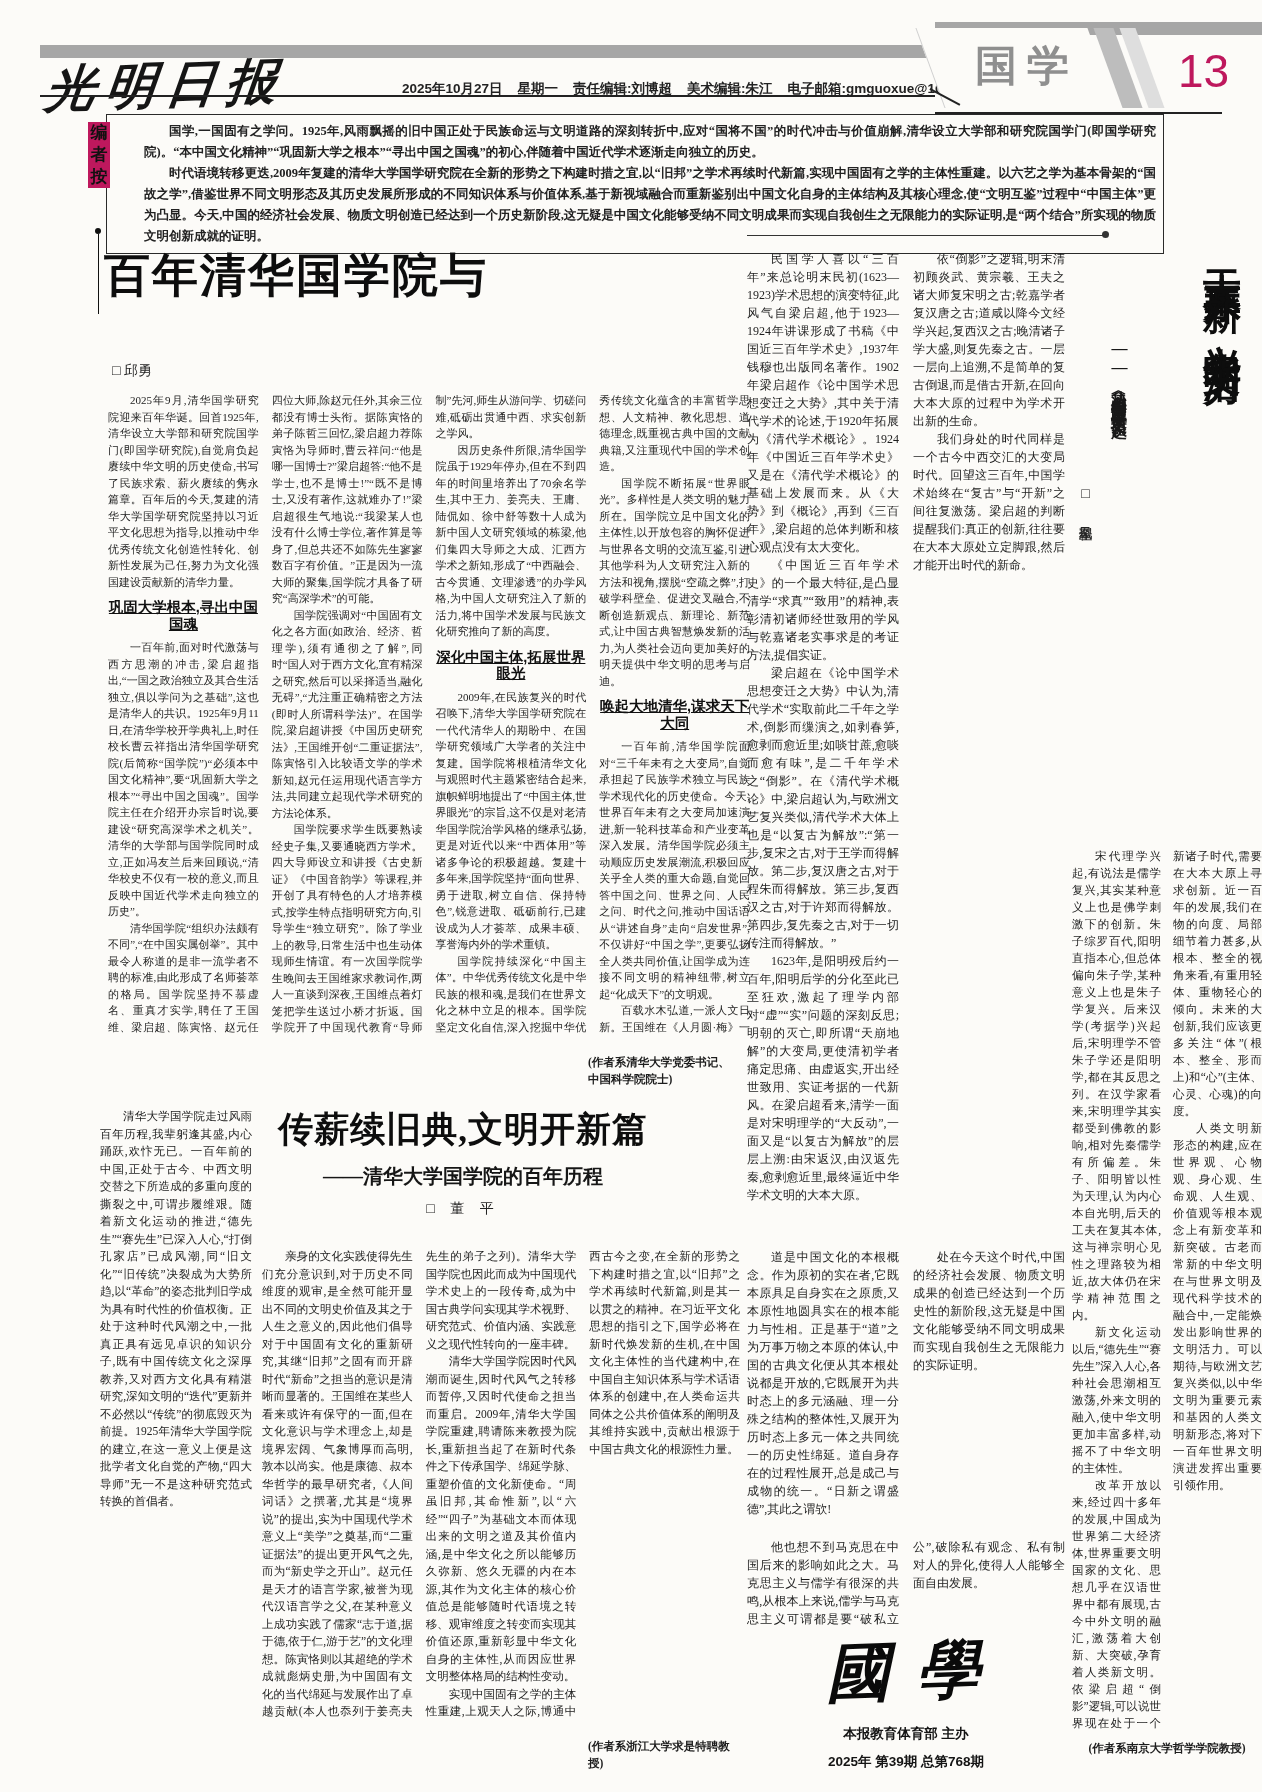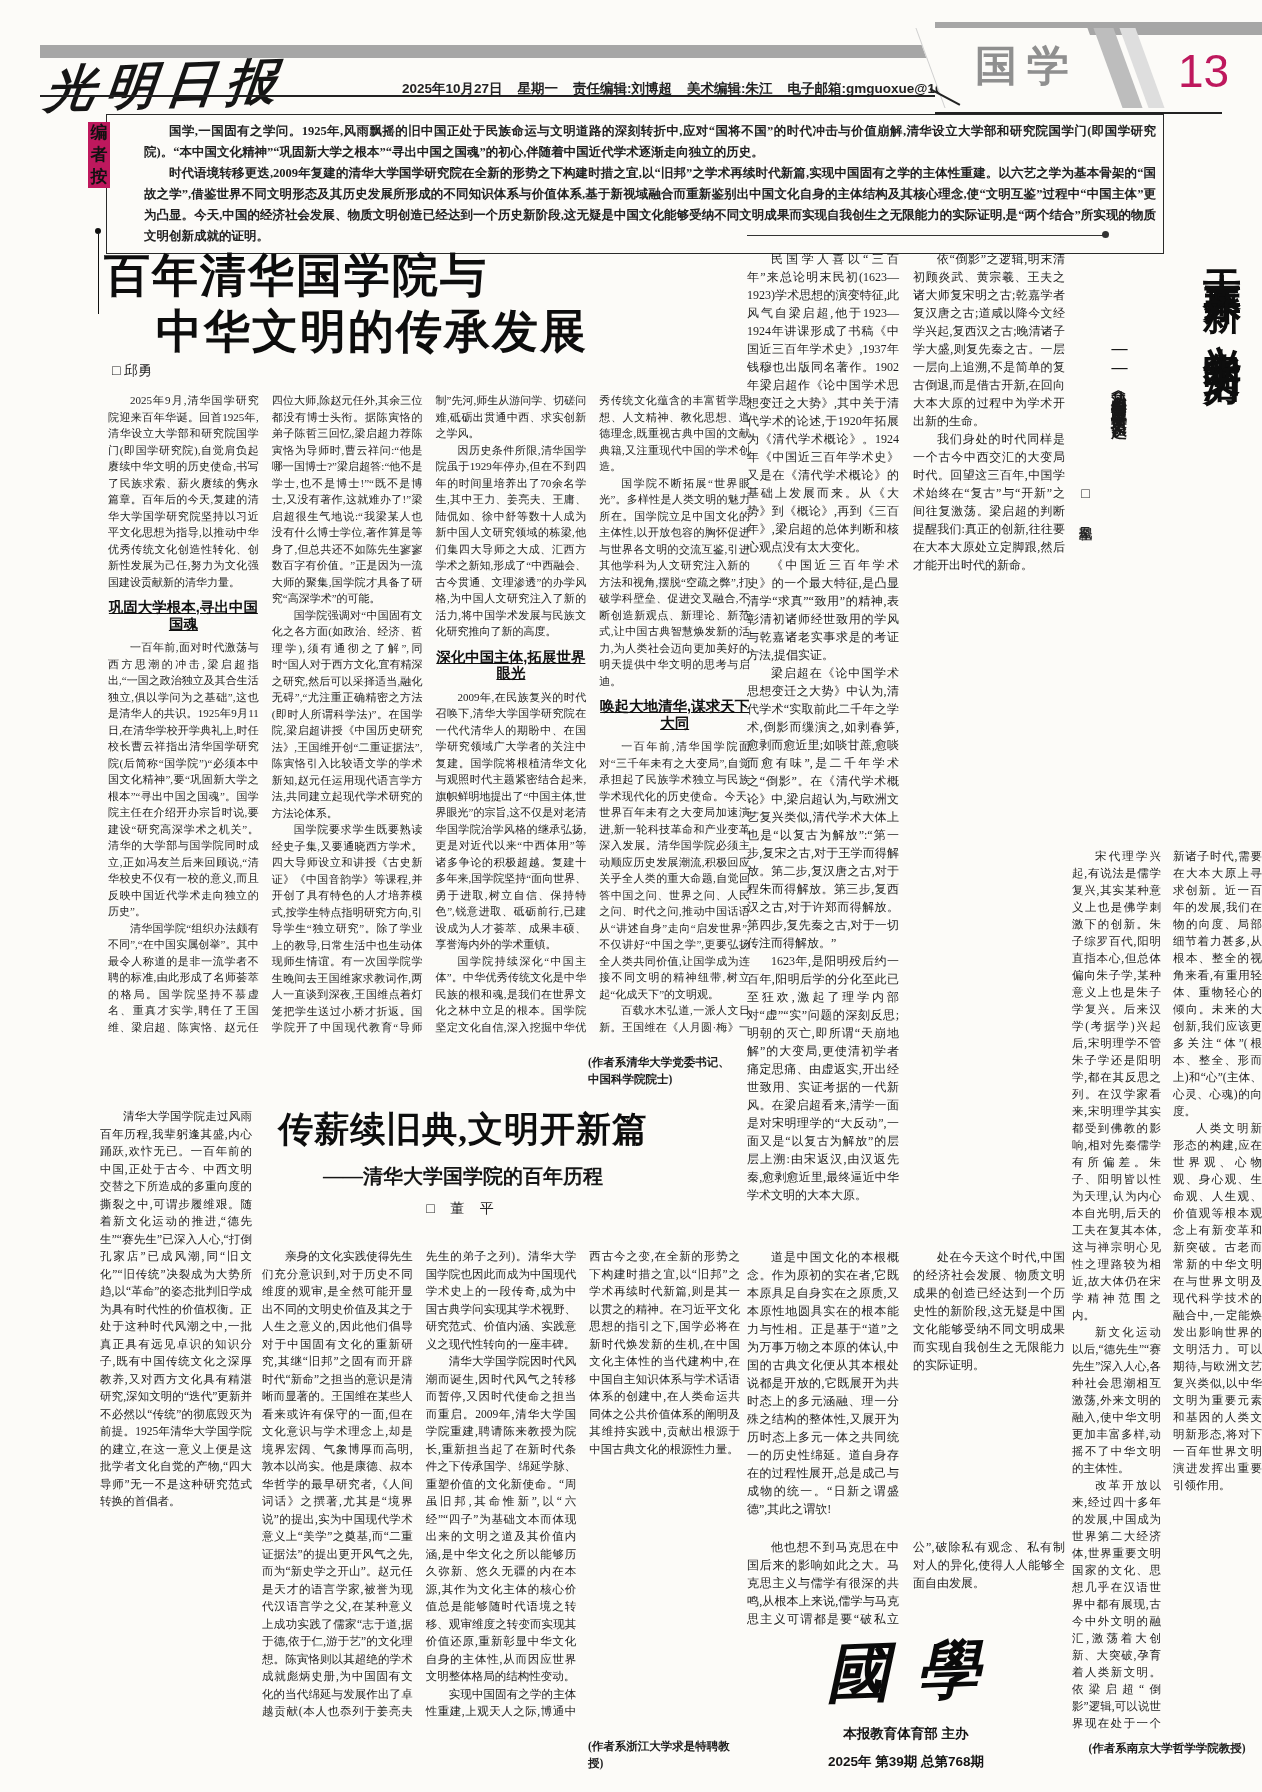--- a/index.html
+++ b/index.html
@@ -127,21 +127,20 @@
   <div class="note-dot"></div>
   <div class="note-line"></div>
   <div class="note-text colflow">
     <p>国学,一国固有之学问。1925年,风雨飘摇的旧中国正处于民族命运与文明道路的深刻转折中,应对“国将不国”的时代冲击与价值崩解,清华设立大学部和研究院国学门(即国学研究院)。“本中国文化精神”“巩固新大学之根本”“寻出中国之国魂”的初心,伴随着中国近代学术逐渐走向独立的历史。</p>
     <p>时代语境转移更迭,2009年复建的清华大学国学研究院在全新的形势之下构建时措之宜,以“旧邦”之学术再续时代新篇,实现中国固有之学的主体性重建。以六艺之学为基本骨架的“国故之学”,借鉴世界不同文明形态及其历史发展所形成的不同知识体系与价值体系,基于新视域融合而重新鉴别出中国文化自身的主体结构及其核心理念,使“文明互鉴”过程中“中国主体”更为凸显。今天,中国的经济社会发展、物质文明创造已经达到一个历史新阶段,这无疑是中国文化能够受纳不同文明成果而实现自我创生之无限能力的实际证明,是“两个结合”所实现的物质文明创新成就的证明。</p>
     <p>清华国学百年之际,本版聚焦中国古典学术在现代语境下的“创造性转化”与“创新性发展”,观照中西古今之变和中华民族的旧邦新命。</p>
   </div>
 
   <div class="a-title">
     <span>百年清华国学院与</span>
-    <span class="l2">中华文明的传承发展</span>
   </div>
   <div class="a-author">□ 邱勇</div>
   <div class="a-body colflow">
       <p>2025年9月,清华国学研究院迎来百年华诞。回首1925年,清华设立大学部和研究院国学门(即国学研究院),自觉肩负起赓续中华文明的历史使命,书写了民族求索、薪火赓续的隽永篇章。百年后的今天,复建的清华大学国学研究院坚持以习近平文化思想为指导,以推动中华优秀传统文化创造性转化、创新性发展为己任,努力为文化强国建设贡献新的清华力量。</p>
       <h3>巩固大学根本,寻出中国国魂</h3>
       <p>一百年前,面对时代激荡与西方思潮的冲击,梁启超指出,“一国之政治独立及其合生活独立,俱以学问为之基础”,这也是清华人的共识。1925年9月11日,在清华学校开学典礼上,时任校长曹云祥指出清华国学研究院(后简称“国学院”)“必须本中国文化精神”,要“巩固新大学之根本”“寻出中国之国魂”。国学院主任在介绍开办宗旨时说,要建设“研究高深学术之机关”。清华的大学部与国学院同时成立,正如冯友兰后来回顾说,“清华校史不仅有一校的意义,而且反映中国近代学术走向独立的历史”。</p>
       <p>清华国学院“组织办法颇有不同”,“在中国实属创举”。其中最令人称道的是非一流学者不聘的标准,由此形成了名师荟萃的格局。国学院坚持不慕虚名、重真才实学,聘任了王国维、梁启超、陈寅恪、赵元任四位大师,除赵元任外,其余三位都没有博士头衔。据陈寅恪的弟子陈哲三回忆,梁启超力荐陈寅恪为导师时,曹云祥问:“他是哪一国博士?”梁启超答:“他不是学士,也不是博士!”“既不是博士,又没有著作,这就难办了!”梁启超很生气地说:“我梁某人也没有什么博士学位,著作算是等身了,但总共还不如陈先生寥寥数百字有价值。”正是因为一流大师的聚集,国学院才具备了研究“高深学术”的可能。</p>
       <p>国学院强调对“中国固有文化之各方面(如政治、经济、哲理学),须有通彻之了解”,同时“国人对于西方文化,宜有精深之研究,然后可以采择适当,融化无碍”,“尤注重正确精密之方法(即时人所谓科学法)”。在国学院,梁启超讲授《中国历史研究法》,王国维开创“二重证据法”,陈寅恪引入比较语文学的学术新知,赵元任运用现代语言学方法,共同建立起现代学术研究的方法论体系。</p>
       <p>国学院要求学生既要熟读经史子集,又要通晓西方学术。四大导师设立和讲授《古史新证》《中国音韵学》等课程,并开创了具有特色的人才培养模式,按学生特点指明研究方向,引导学生“独立研究”。除了学业上的教导,日常生活中也生动体现师生情谊。有一次国学院学生晚间去王国维家求教词作,两人一直谈到深夜,王国维点着灯笼把学生送过小桥才折返。国学院开了中国现代教育“导师制”先河,师生从游问学、切磋问难,砥砺出贯通中西、求实创新之学风。</p>
       <p>因历史条件所限,清华国学院虽于1929年停办,但在不到四年的时间里培养出了70余名学生,其中王力、姜亮夫、王庸、陆侃如、徐中舒等数十人成为新中国人文研究领域的栋梁,他们集四大导师之大成、汇西方学术之新知,形成了“中西融会、古今贯通、文理渗透”的办学风格,为中国人文研究注入了新的活力,将中国学术发展与民族文化研究推向了新的高度。</p>

